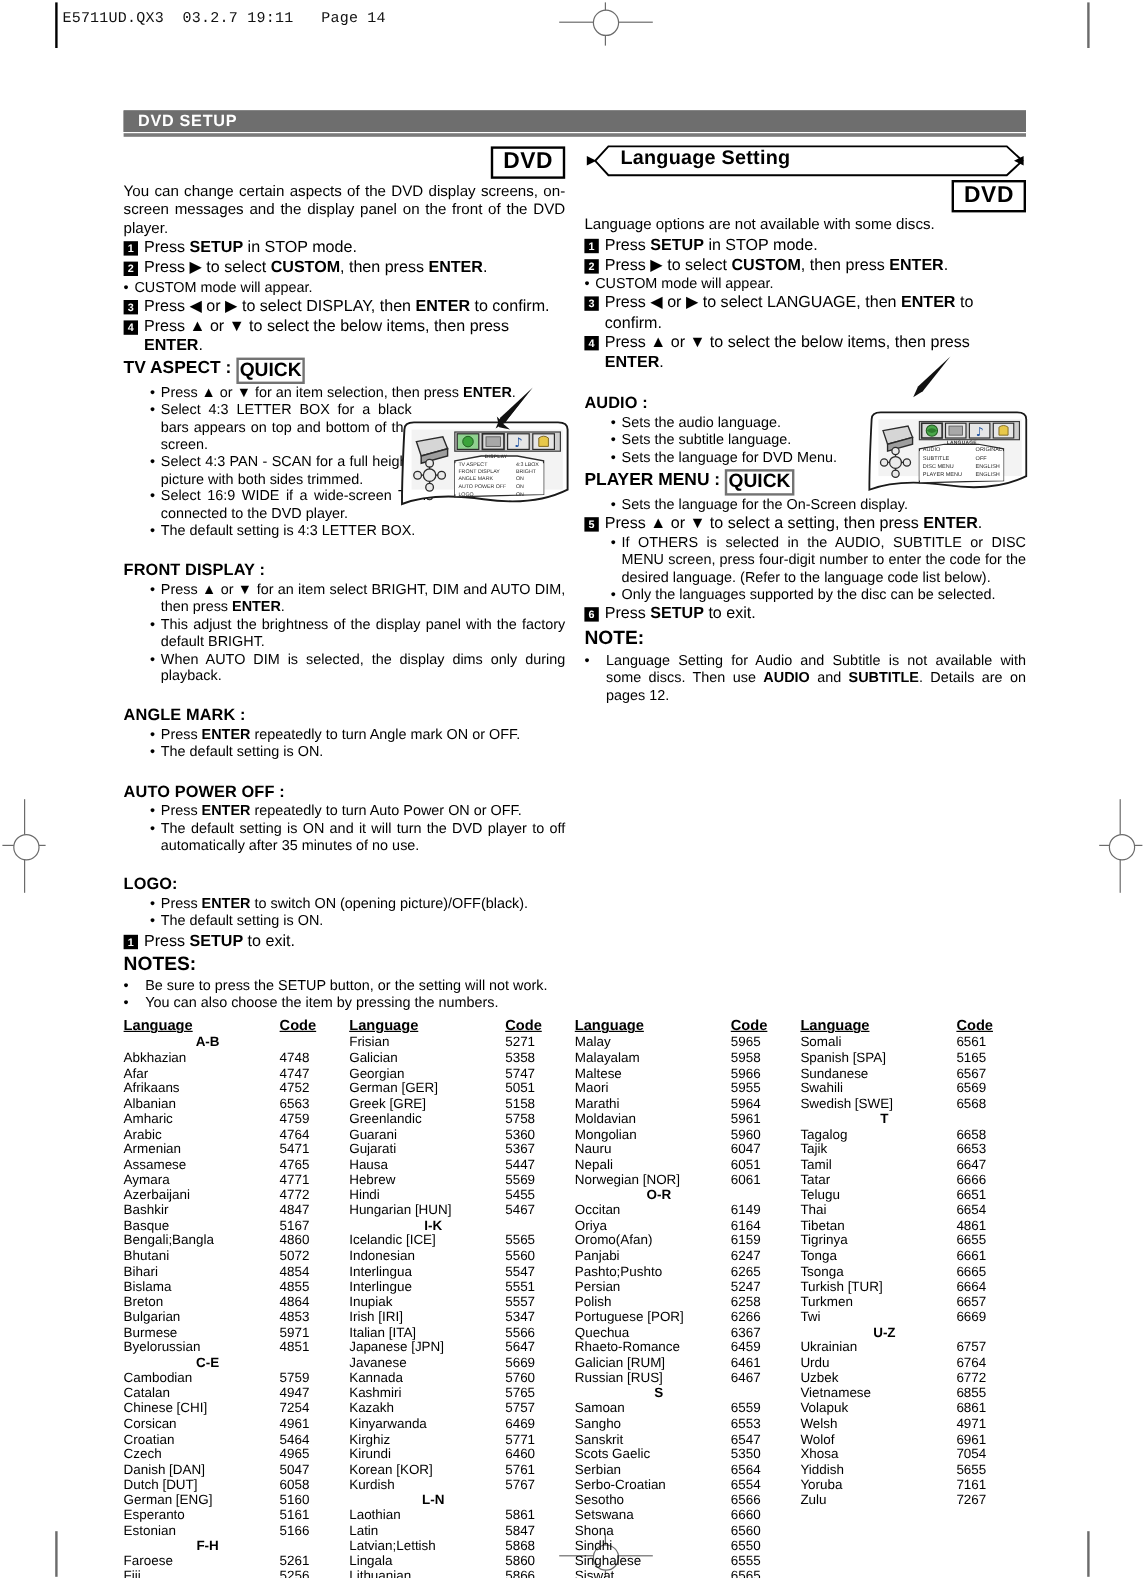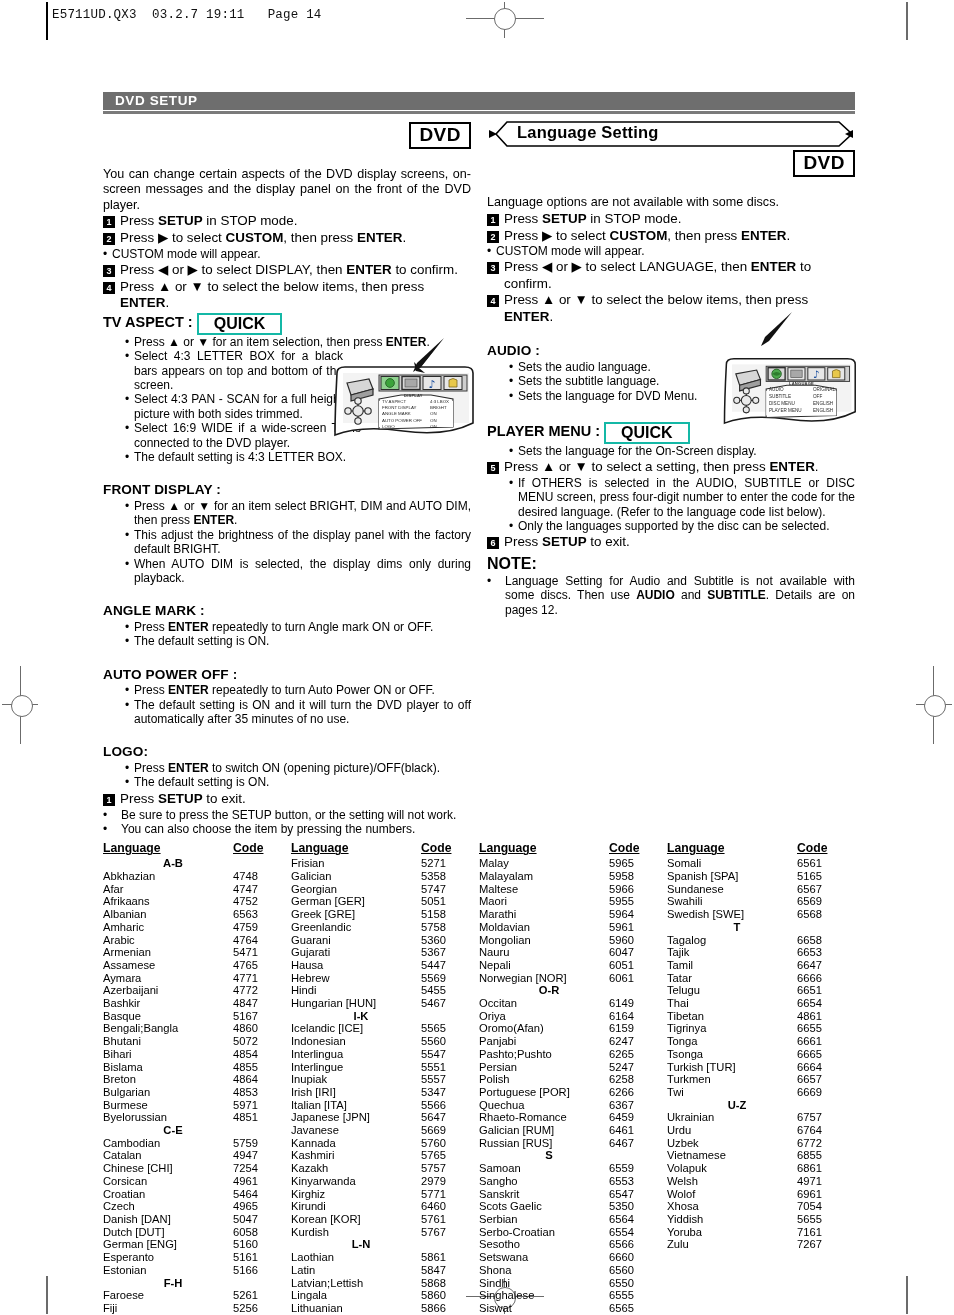--- a/index.html
+++ b/index.html
@@ -45,42 +45,42 @@
   .ribbon svg{position:absolute;left:0;top:0;}
   .ribbon .rtitle{
     position:absolute;left:30px;top:3px;
     font-size:16.5px;font-weight:bold;letter-spacing:.2px;
   }
   .dvdbadge{
     border:2px solid #000;display:inline-block;
     padding:0px 8px 1px 8px;font-size:19px;font-weight:bold;
     letter-spacing:.5px;line-height:1.15;
   }
-  .dvdbadge-wrap{text-align:right;margin-top:2px;margin-bottom:18px;}
+  .dvdbadge-wrap{text-align:right;margin-top:2px;margin-bottom:3px;}
 
   
   .body{font-size:12.6px;line-height:1.22;}
   .body p{margin:0 0 0 0;}
   .intro{text-align:justify;margin-bottom:1px;}
   .step{display:flex;align-items:flex-start;margin:0.5px 0;font-size:13.4px;}
   .numbox{
     flex:0 0 auto;width:12px;height:12px;background:#000;color:#fff;
     font-size:9px;font-weight:bold;text-align:center;line-height:12px;
     margin-right:5px;margin-top:3px;font-family:"Liberation Sans",sans-serif;
   }
   .steptext{flex:1;}
   b{font-weight:bold;}
   .sub{margin-left:18px;font-size:12px;line-height:1.2;}
   .bullet{display:flex;margin:0;font-size:12px;line-height:1.2;}
   .bullet .bdot{flex:0 0 auto;width:9px;text-align:left;}
   .bullet .btext{flex:1;text-align:justify;}
   .ind-bullet{margin-left:22px;}
   .secthead{font-size:13.6px;font-weight:bold;margin-top:18px;letter-spacing:.1px;}
   .quickbox{
-    border:2px solid #14b8a6;display:inline-block;padding:0 15px;
+    border:2px solid #737373;display:inline-block;padding:0 1px;
     font-size:16px;font-weight:bold;line-height:1.15;vertical-align:-2px;
   }
   .tvaspect-line{font-size:14.5px;font-weight:bold;margin-top:1px;}
   .notes-head{font-size:16px;font-weight:bold;margin-top:2px;}
 
   
   .illus{position:absolute;}
   .arrow{position:absolute;}
 
   
@@ -298,20 +298,21 @@
         <div class="bullet ind-bullet">
           <span class="bdot">•</span>
           <span class="btext">The default setting is ON.</span>
         </div>
 
         <div class="step" style="margin-top:1px;">
           <div class="numbox">1</div>
           <div class="steptext">Press <b>SETUP</b> to exit.</div>
         </div>
 
+        <div class="notes-head">NOTES:</div>
         <div class="bullet">
           <span class="bdot" style="width:18px;">•</span>
           <span class="btext">Be sure to press the SETUP button, or the setting will not work.</span>
         </div>
         <div class="bullet">
           <span class="bdot" style="width:18px;">•</span>
           <span class="btext">You can also choose the item by pressing the numbers.</span>
         </div>
       </div>
     </div>
@@ -419,21 +420,21 @@
             <span class="bdot">•</span>
             <span class="btext">Sets the subtitle language.</span>
           </div>
 
           <div class="bullet ind-bullet" style="width:240px;">
             <span class="bdot">•</span>
             <span class="btext">Sets the language for DVD Menu.</span>
           </div>
         </div>
 
-        <div class="tvaspect-line" style="margin-top:19px;">
+        <div class="tvaspect-line" style="margin-top:3px;">
           <span>PLAYER MENU :</span>
           <span class="quickbox">QUICK</span>
         </div>
         <div class="bullet ind-bullet">
           <span class="bdot">•</span>
           <span class="btext">Sets the language for the On-Screen display.</span>
         </div>
 
         <div class="step">
           <div class="numbox">5</div>
@@ -708,21 +709,21 @@
         <div class="ct-row">
           <span class="lang">Kashmiri</span>
           <span class="code">5765</span>
         </div>
         <div class="ct-row">
           <span class="lang">Kazakh</span>
           <span class="code">5757</span>
         </div>
         <div class="ct-row">
           <span class="lang">Kinyarwanda</span>
-          <span class="code">2979</span>
+          <span class="code">6469</span>
         </div>
         <div class="ct-row">
           <span class="lang">Kirghiz</span>
           <span class="code">5771</span>
         </div>
         <div class="ct-row">
           <span class="lang">Kirundi</span>
           <span class="code">6460</span>
         </div>
         <div class="ct-row">

